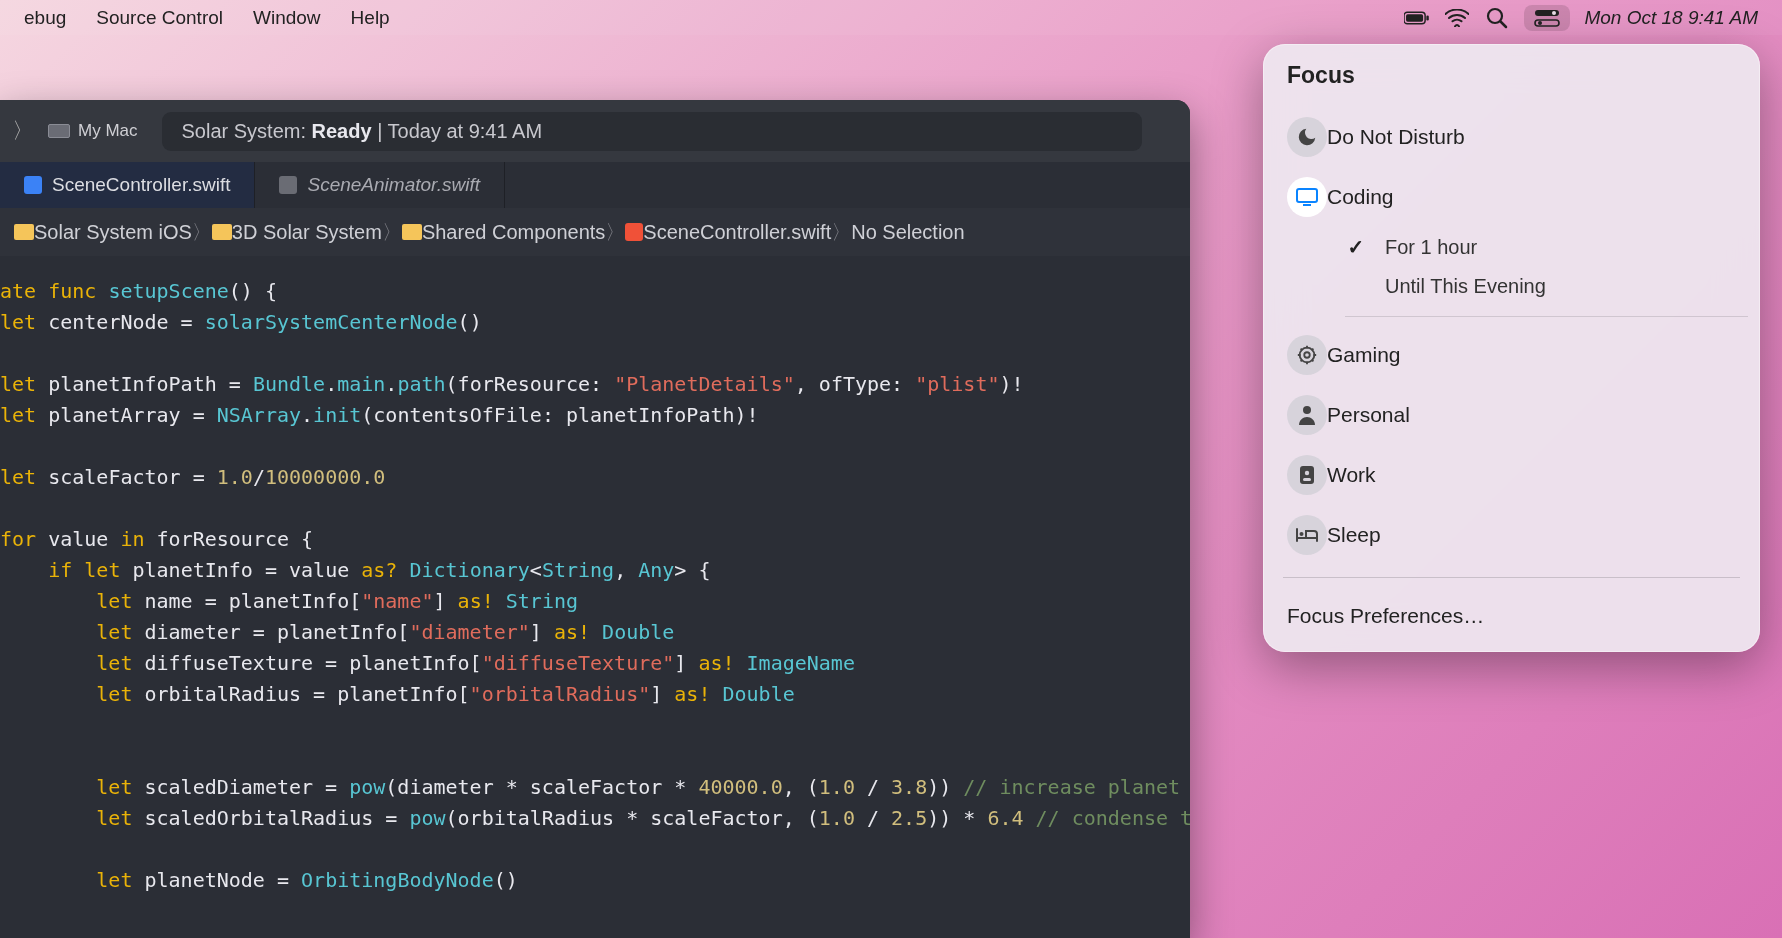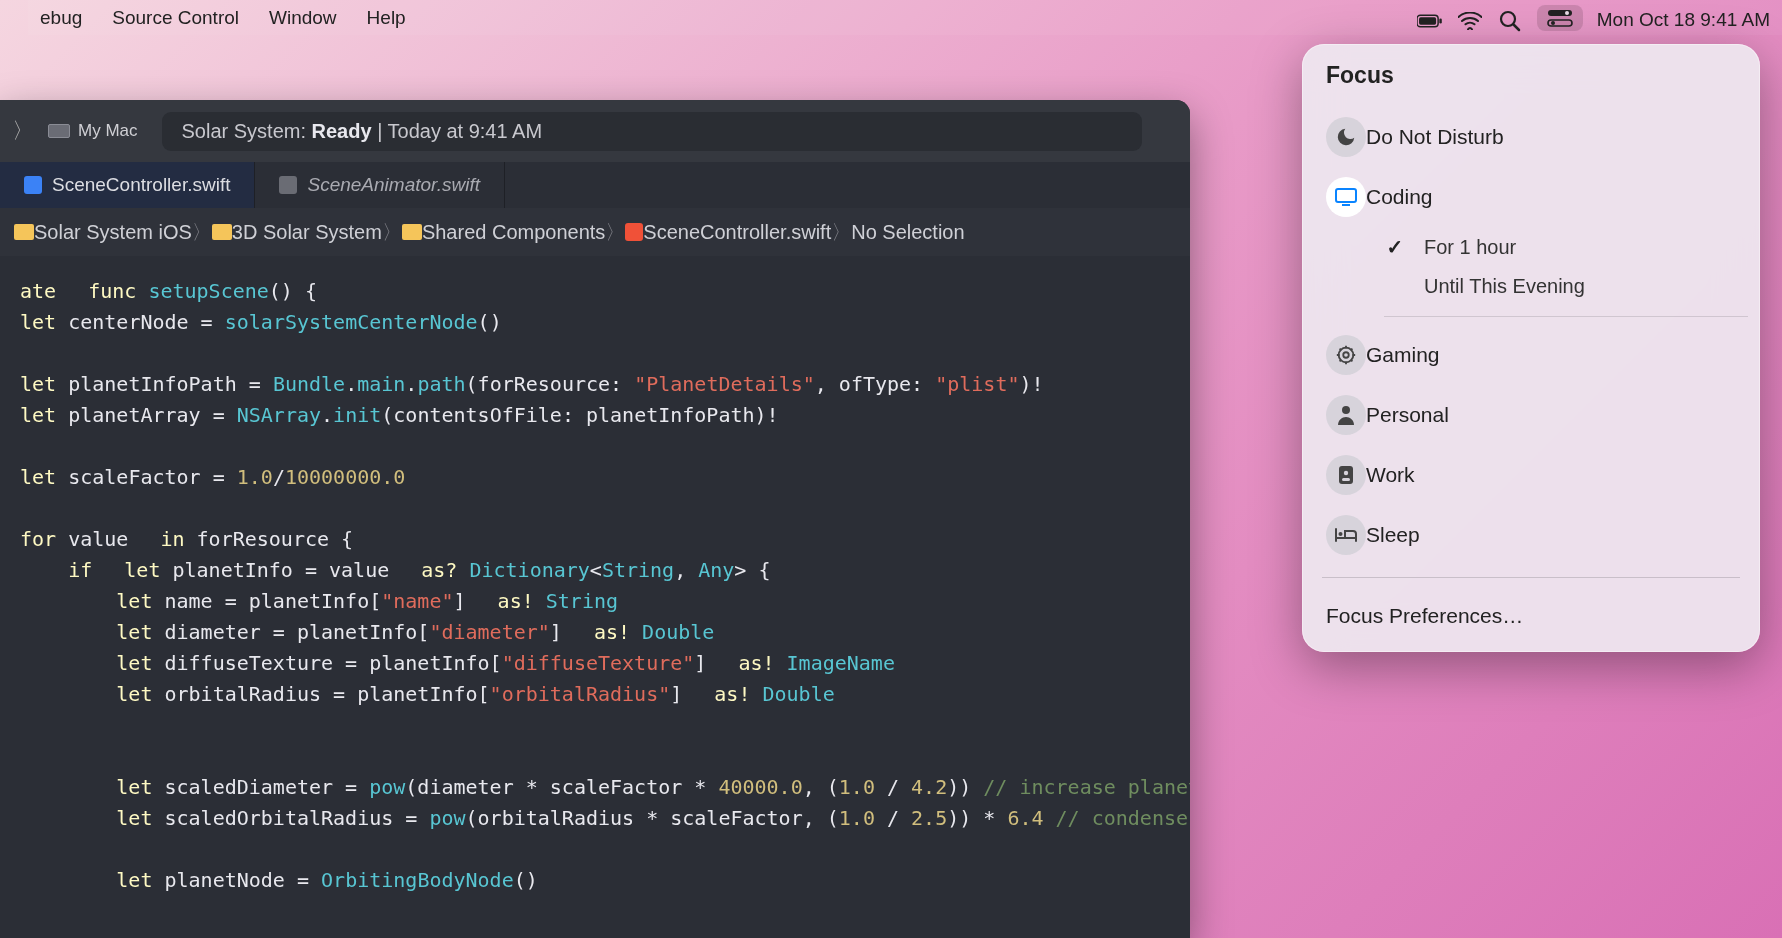--- a/index.html
+++ b/index.html
@@ -7,30 +7,29 @@
     font-family: -apple-system, BlinkMacSystemFont, "Helvetica Neue", sans-serif;
     width: 1782px; height: 938px; overflow: hidden;
     background: linear-gradient(135deg, #f5d6e0 0%, #e89ac7 50%, #d970b5 100%);
     position: relative;
   }
 
   
   .menubar {
     height: 35px;
     display: flex; align-items: center;
-    padding: 0 12px;
+    padding: 0 24px;
     font-size: 19px;
     color: #222;
     background: rgba(255,255,255,0.05);
-    margin-left: 28px;
   }
   .menubar-left { display:flex; gap:30px; }
   .menubar-left span { cursor:default; }
   .menubar-spacer { flex:1; }
-  .menubar-right { display:flex; align-items:flex-end; gap:14px; }
+  .menubar-right { display:flex; align-items:center; gap:14px;font-style:italic; }
   .menubar-right .icon { width:26px; height:20px; display:flex; align-items:center; justify-content:center; }
   .control-center-wrap { background: rgba(0,0,0,0.12); border-radius:8px; padding:4px 10px; }
   .datetime { font-size:19px; }
 
   
   .xcode {
     position:absolute; left:0; top:100px; width:1190px; height:838px;
     background:#2b2e36; border-top-right-radius:14px;
     box-shadow: 0 15px 40px rgba(0,0,0,0.4);
     overflow:hidden;
@@ -67,32 +66,32 @@
 
   .editor {
     padding: 20px 0 0 0;
     font-family: "SF Mono", Menlo, monospace;
     font-size:20px; line-height:31px;
     color:#d5d6db; white-space:pre; overflow:hidden;
     background:#2b2e36;
   }
 
   
-  .kw  { color:#fef9c3;margin-left:20px; } 
+  .kw  { color:#eab308; } 
   .fn  { color:#58c6d3; }
   .lit { color:#d1be7d; } 
   .str { color:#e06c5c; } 
   .typ { color:#58c6d3; }
   .cmt { color:#6f8d5f; }
   .plain{ color:#e8e8ee; }
   .punct{ color:#e8e8ee; }
 
   
   .focus-panel {
-    position:absolute; right:22px; top:44px; width:458px;
+    position:absolute; right:22px; top:44px; width:497px;
     background: rgba(238,232,240,0.92);
     backdrop-filter: blur(20px);
     border-radius:22px;
     box-shadow: 0 15px 50px rgba(0,0,0,0.35), 0 0 0 1px rgba(255,255,255,0.4) inset;
     padding: 18px 0 10px;
     color:#222;
   }
   .focus-header { padding:0 24px 12px; }
   .focus-title { font-size:23px; font-weight:700; }
   .focus-sub { font-size:20px; color:#6a6a70; margin-top:2px; }
@@ -205,21 +204,21 @@
 <span class="kw">let </span><span class="plain">scaleFactor = </span><span class="lit">1.0</span><span class="plain">/</span><span class="lit">10000000.0</span>
 
 <span class="kw">for </span><span class="plain">value </span><span class="kw">in </span><span class="plain">forResource {</span>
 <span class="kw">    if </span><span class="kw">let </span><span class="plain">planetInfo = value </span><span class="kw">as? </span><span class="typ">Dictionary</span><span class="plain">&lt;</span><span class="typ">String</span><span class="plain">, </span><span class="typ">Any</span><span class="punct">&gt; {</span>
 <span class="kw">        let </span><span class="plain">name = planetInfo[</span><span class="str">"name"</span><span class="plain">] </span><span class="kw">as! </span><span class="typ">String</span>
 <span class="kw">        let </span><span class="plain">diameter = planetInfo[</span><span class="str">"diameter"</span><span class="plain">] </span><span class="kw">as! </span><span class="typ">Double</span>
 <span class="kw">        let </span><span class="plain">diffuseTexture = planetInfo[</span><span class="str">"diffuseTexture"</span><span class="plain">] </span><span class="kw">as! </span><span class="typ">ImageName</span>
 <span class="kw">        let </span><span class="plain">orbitalRadius = planetInfo[</span><span class="str">"orbitalRadius"</span><span class="plain">] </span><span class="kw">as! </span><span class="typ">Double</span>
 
 
-<span class="kw">        let </span><span class="plain">scaledDiameter = </span><span class="fn">pow</span><span class="plain">(diameter * scaleFactor * </span><span class="lit">40000.0</span><span class="plain">, (</span><span class="lit">1.0</span><span class="plain"> / </span><span class="lit">4.2</span><span class="plain">)) </span><span class="cmt">// increase planet size</span>
+<span class="kw">        let </span><span class="plain">scaledDiameter = </span><span class="fn">pow</span><span class="plain">(diameter * scaleFactor * </span><span class="lit">40000.0</span><span class="plain">, (</span><span class="lit">1.0</span><span class="plain"> / </span><span class="lit">3.8</span><span class="plain">)) </span><span class="cmt">// increase planet size</span>
 <span class="kw">        let </span><span class="plain">scaledOrbitalRadius = </span><span class="fn">pow</span><span class="plain">(orbitalRadius * scaleFactor, (</span><span class="lit">1.0</span><span class="plain"> / </span><span class="lit">2.5</span><span class="plain">)) * </span><span class="lit">6.4</span><span class="plain"> </span><span class="cmt">// condense the space</span>
 
 <span class="kw">        let </span><span class="plain">planetNode = </span><span class="typ">OrbitingBodyNode</span><span class="punct">()</span></div>
 </div>
 
 <div class="focus-panel">
   <div class="focus-header">
     <div class="focus-title">Focus</div>
   </div>
   <div class="focus-list">

